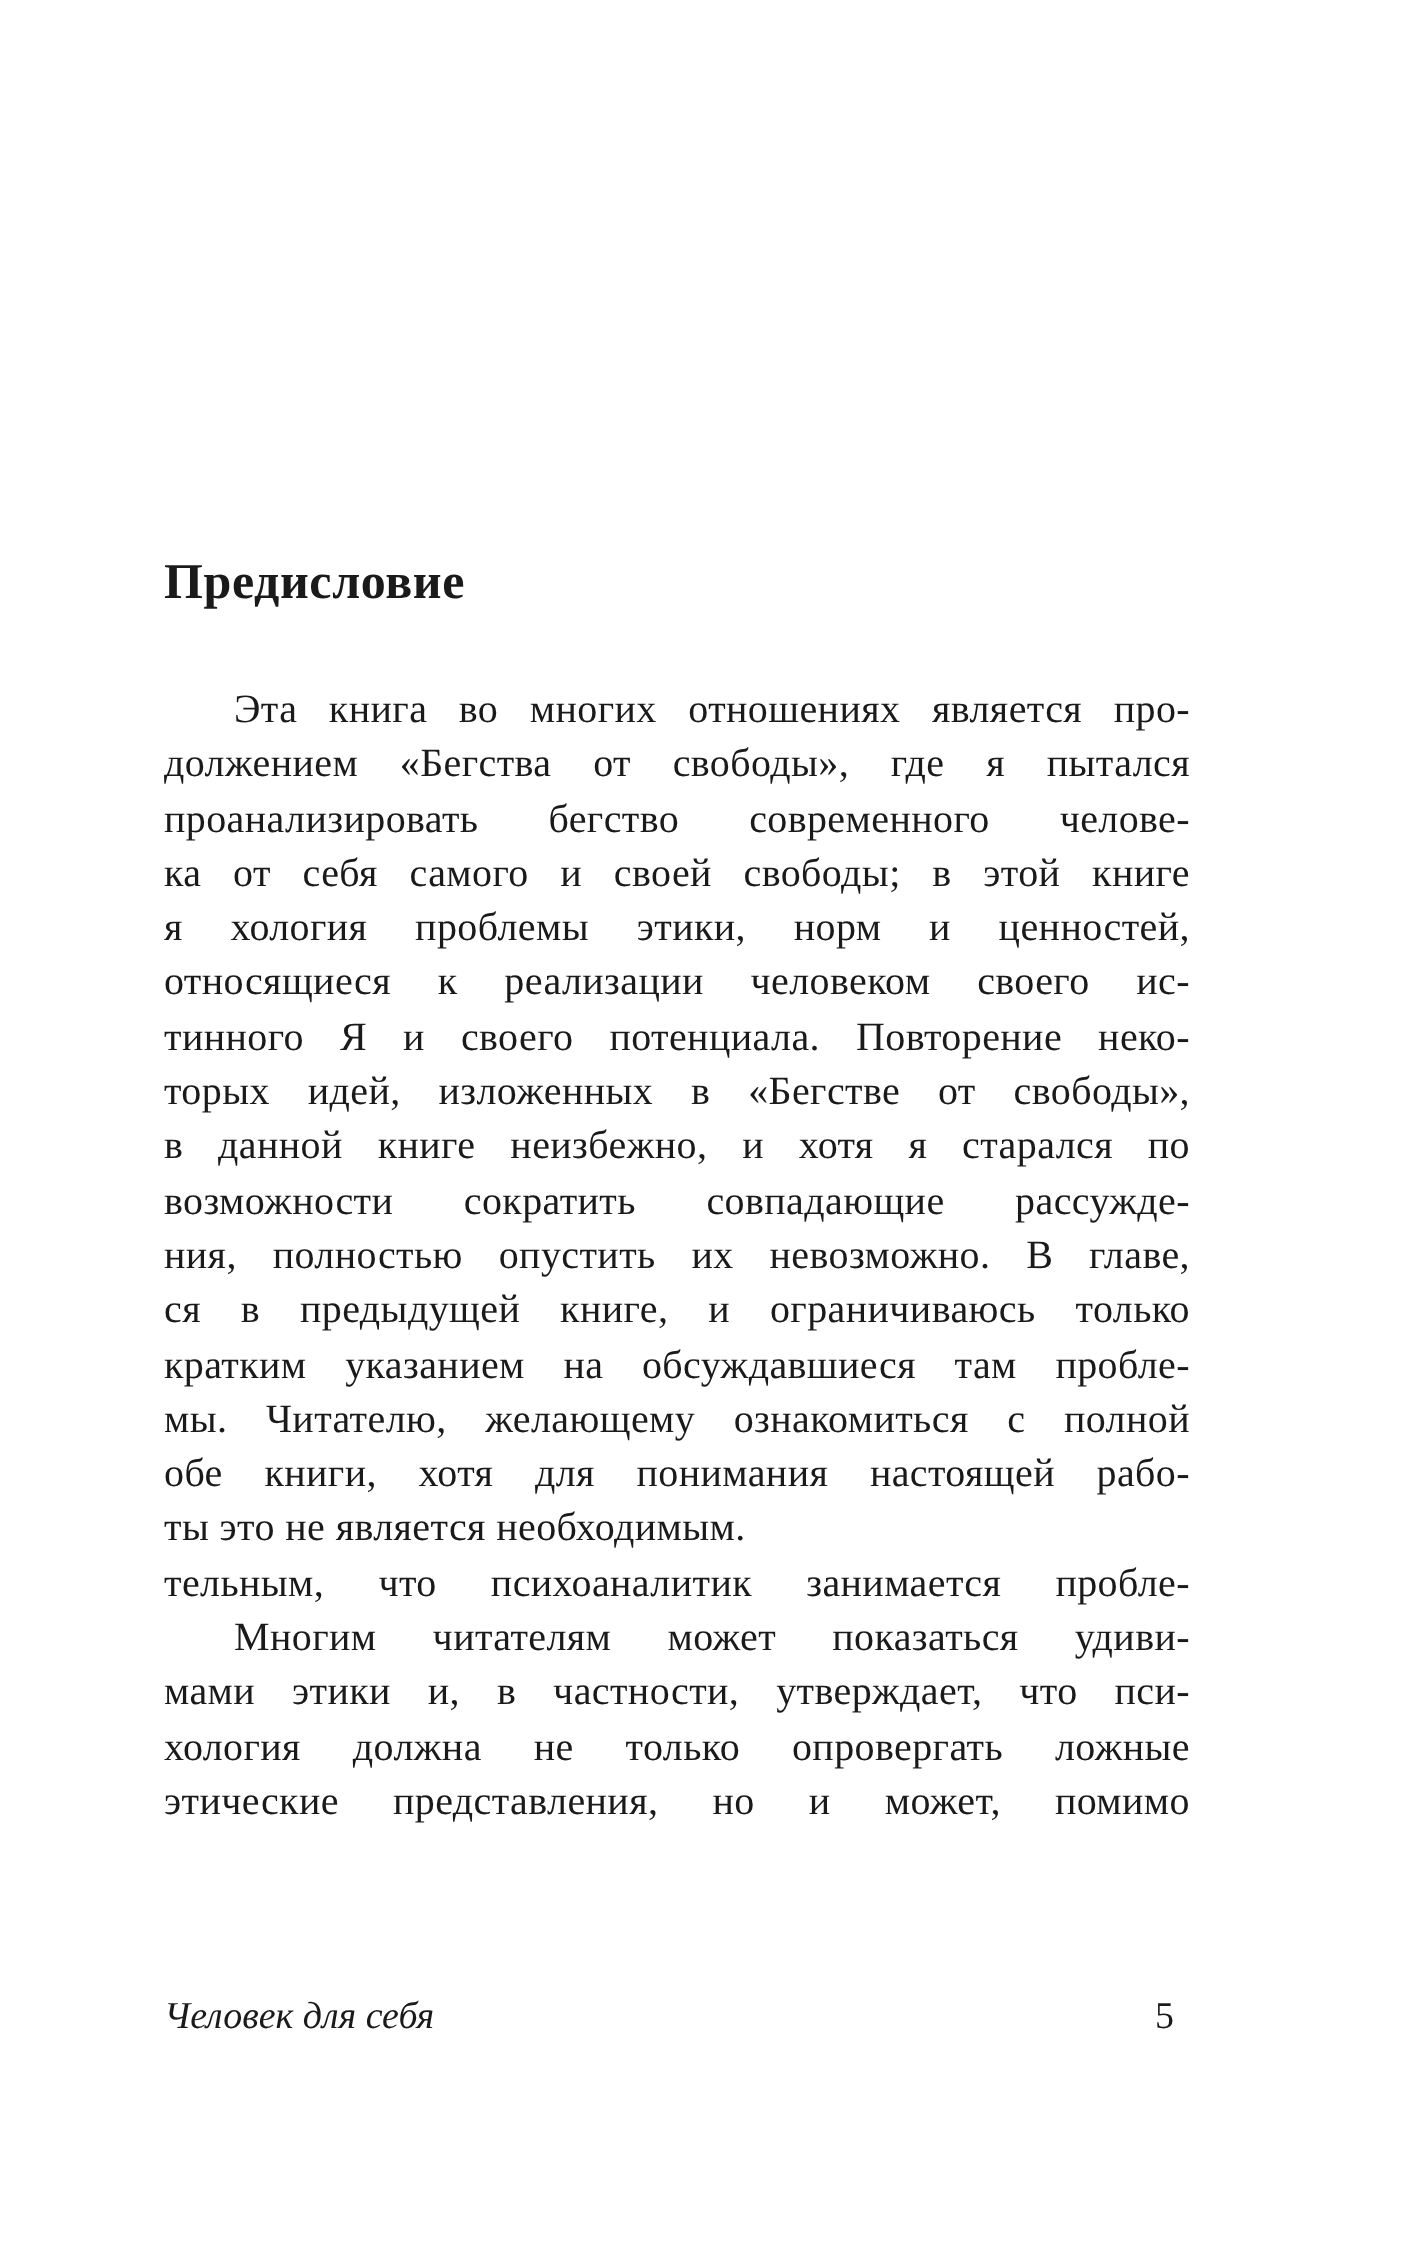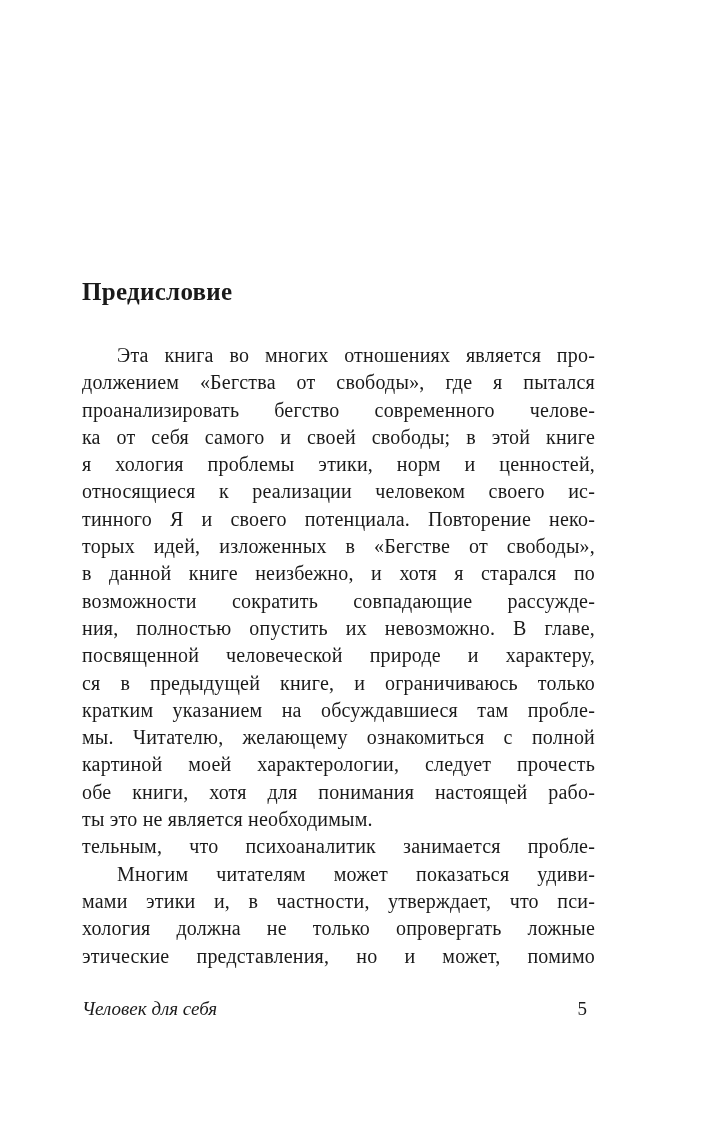--- a/index.html
+++ b/index.html
@@ -83,25 +83,23 @@
         <div class="line">должением «Бегства от свободы», где я пытался</div>
         <div class="line">проанализировать бегство современного челове-</div>
         <div class="line">ка от себя самого и своей свободы; в этой книге</div>
         <div class="line">я хология проблемы этики, норм и ценностей,</div>
         <div class="line">относящиеся к реализации человеком своего ис-</div>
         <div class="line">тинного Я и своего потенциала. Повторение неко-</div>
         <div class="line">торых идей, изложенных в «Бегстве от свободы»,</div>
         <div class="line">в данной книге неизбежно, и хотя я старался по</div>
         <div class="line">возможности сократить совпадающие рассужде-</div>
         <div class="line">ния, полностью опустить их невозможно. В главе,</div>
-        <div class="line">посвященной человеческой природе и характеру,</div>
         <div class="line">ся в предыдущей книге, и ограничиваюсь только</div>
         <div class="line">кратким указанием на обсуждавшиеся там пробле-</div>
         <div class="line">мы. Читателю, желающему ознакомиться с полной</div>
-        <div class="line">картиной моей характерологии, следует прочесть</div>
         <div class="line">обе книги, хотя для понимания настоящей рабо-</div>
         <div class="line last-short">ты это не является необходимым.</div>
       </div>
       <div class="paragraph">
         <div class="line">тельным, что психоаналитик занимается пробле-</div>
         <div class="line indent">Многим читателям может показаться удиви-</div>
         <div class="line">мами этики и, в частности, утверждает, что пси-</div>
         <div class="line">хология должна не только опровергать ложные</div>
         <div class="line">этические представления, но и может, помимо</div>
       </div>

